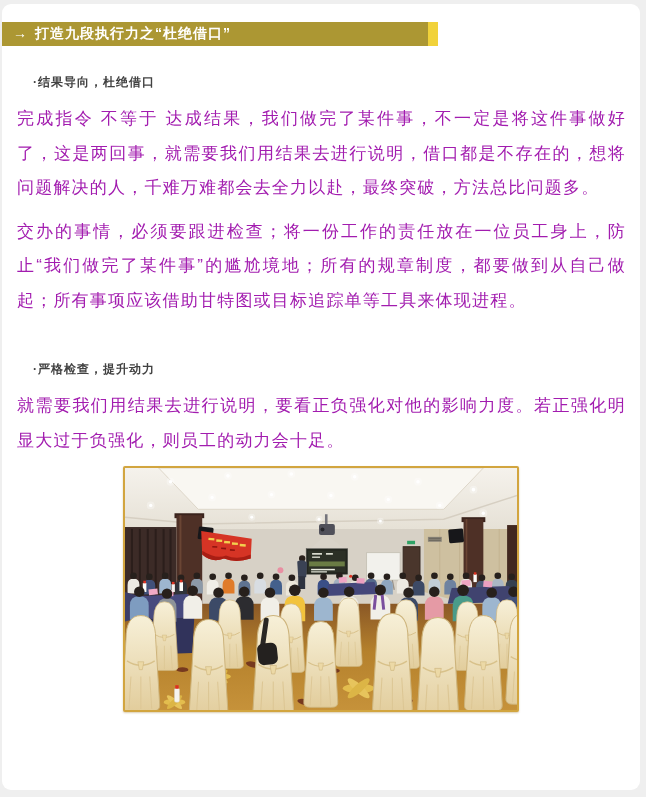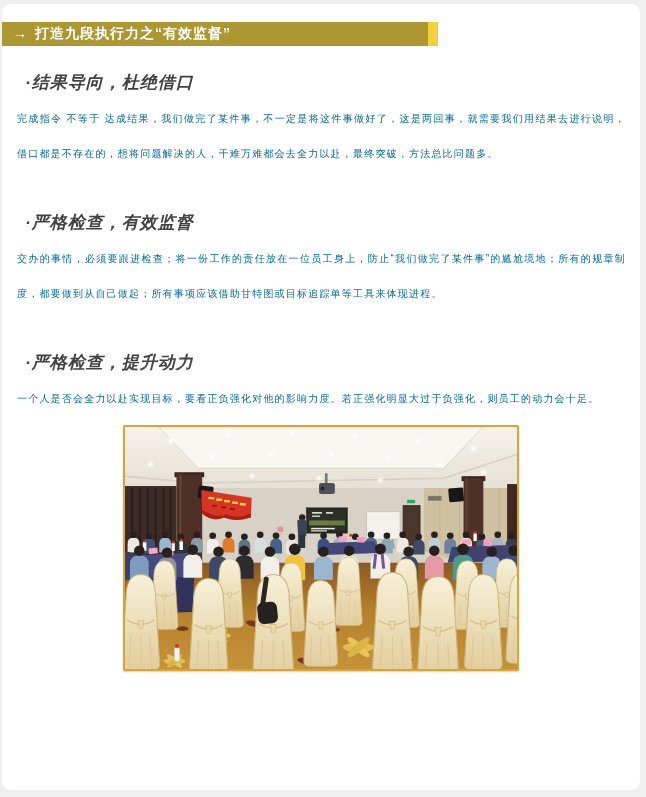--- a/index.html
+++ b/index.html
@@ -21,59 +21,58 @@
   .banner-text{
     color:#ffffff;font-weight:bold;font-size:14px;
     padding-left:11px;letter-spacing:1px;white-space:nowrap;
   }
   .banner-arrow{margin-right:7px;font-weight:bold;}
   .banner-stripe{
     position:absolute;right:0;top:0;bottom:0;width:10px;background:#F1D23A;
   }
   .content{padding:0 14px 0 15px;}
   .sec h3{
-    margin:26px 8px 0;font-size:17px;line-height:21px;
-    color:#424242;font-weight:bold;letter-spacing:1px;font-style:italic;
+    margin:26px 16px 0;font-size:12px;line-height:21px;
+    color:#424242;font-weight:bold;letter-spacing:1px;
   }
   .sec + .sec h3{margin-top:41px;}
   .sec p{
-    margin:9px 0 0;font-size:10px;line-height:34.5px;
-    color:#0369a1;letter-spacing:1.2px;
+    margin:9px 0 0;font-size:17px;line-height:34.5px;
+    color:#a21caf;letter-spacing:1.2px;
     text-align:justify;text-justify:inter-ideograph;
   }
   figure.photo{
     margin:8px auto 0;width:392px;height:242px;
     border:2px solid #D2A53F;border-radius:2px;
     padding:0;background:#cfc9c0;overflow:hidden;
     box-shadow:0 1px 2px rgba(150,110,30,.35);
   }
   figure.photo svg{display:block;}
 </style>
 </head>
 <body>
 
 <div class="card">
 
   <div class="banner">
-    <span class="banner-text"><span class="banner-arrow">→</span><span>打造九段执行力之“有效监督”</span></span>
+    <span class="banner-text"><span class="banner-arrow">→</span><span>打造九段执行力之“杜绝借口”</span></span>
     <span class="banner-stripe"></span>
   </div>
 
   <div class="content">
     <section class="sec">
       <h3>·结果导向，杜绝借口</h3>
       <p>完成指令 不等于 达成结果，我们做完了某件事，不一定是将这件事做好了，这是两回事，就需要我们用结果去进行说明，借口都是不存在的，想将问题解决的人，千难万难都会去全力以赴，最终突破，方法总比问题多。</p>
     </section>
     <section class="sec">
-      <h3>·严格检查，有效监督</h3>
       <p>交办的事情，必须要跟进检查；将一份工作的责任放在一位员工身上，防止“我们做完了某件事”的尴尬境地；所有的规章制度，都要做到从自己做起；所有事项应该借助甘特图或目标追踪单等工具来体现进程。</p>
     </section>
     <section class="sec">
       <h3>·严格检查，提升动力</h3>
-      <p>一个人是否会全力以赴实现目标，要看正负强化对他的影响力度。若正强化明显大过于负强化，则员工的动力会十足。</p>
+      <p>就需要我们用结果去进行说明，要看正负强化对他的影响力度。若正强化明显大过于负强化，则员工的动力会十足。</p>
     </section>
   </div>
 
   <figure class="photo">
     <svg viewBox="0 0 396 246" width="392" height="242" preserveAspectRatio="none">
       <defs>
         <linearGradient id="gFloor" x1="0" y1="0" x2="0" y2="1">
           <stop offset="0" stop-color="#8a5826"></stop>
             <stop offset=".45" stop-color="#b5812c"></stop>
             <stop offset="1" stop-color="#c6923a"></stop>

